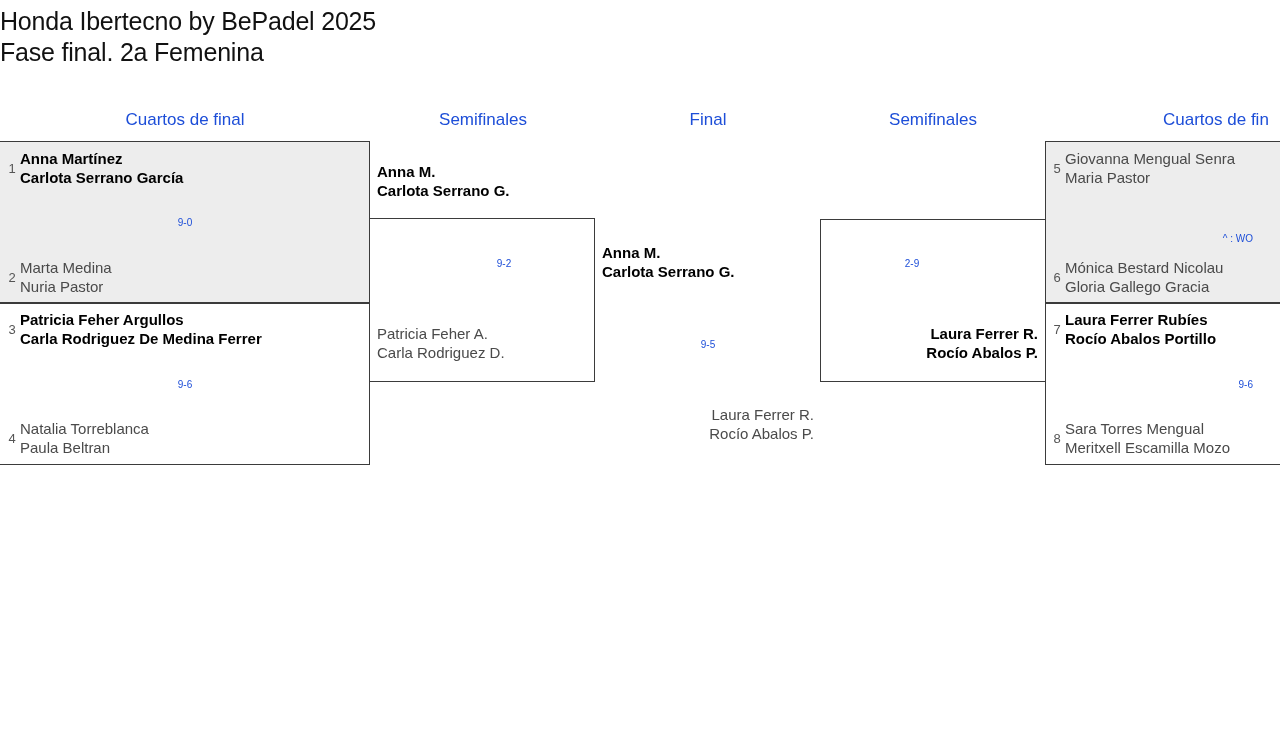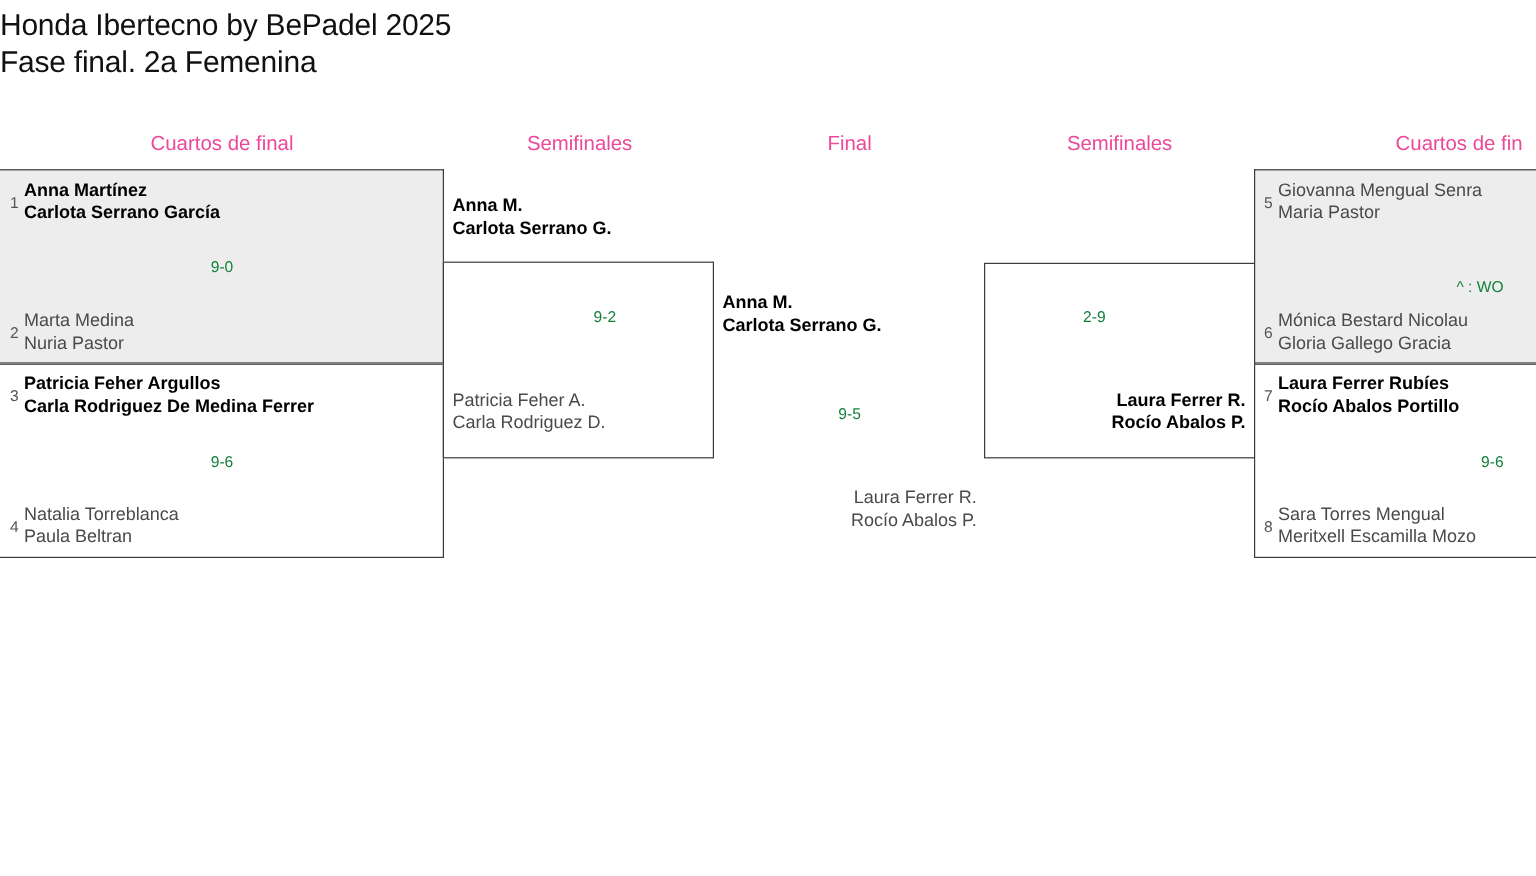--- a/index.html
+++ b/index.html
@@ -32,21 +32,21 @@
     letter-spacing: -0.2px;
   }
 
   
   .round-header {
     position: absolute;
     top: 109px;
     font-size: 17px;
     line-height: 22px;
     font-weight: 400;
-    color: #ec4899;
+    color: #1d4ed8;
     text-align: center;
     white-space: nowrap;
   }
 
   
   .bracket {
     position: absolute;
     left: 0;
     top: 0;
     width: 1280px;
@@ -94,23 +94,23 @@
     color: #000000;
     font-weight: 700;
   }
   .names.right {
     text-align: right;
   }
 
   
   .score {
     position: absolute;
-    font-size: 13px;
+    font-size: 10px;
     line-height: 19px;
-    color: #15803d;
+    color: #1d4ed8;
     white-space: nowrap;
   }
   .score.right { text-align: right; }
 </style>
 </head>
 <body>
 
 <div class="title-block">
   <div class="title-line">Honda Ibertecno by BePadel 2025</div>
   <div class="title-line">Fase final. 2a Femenina</div>

